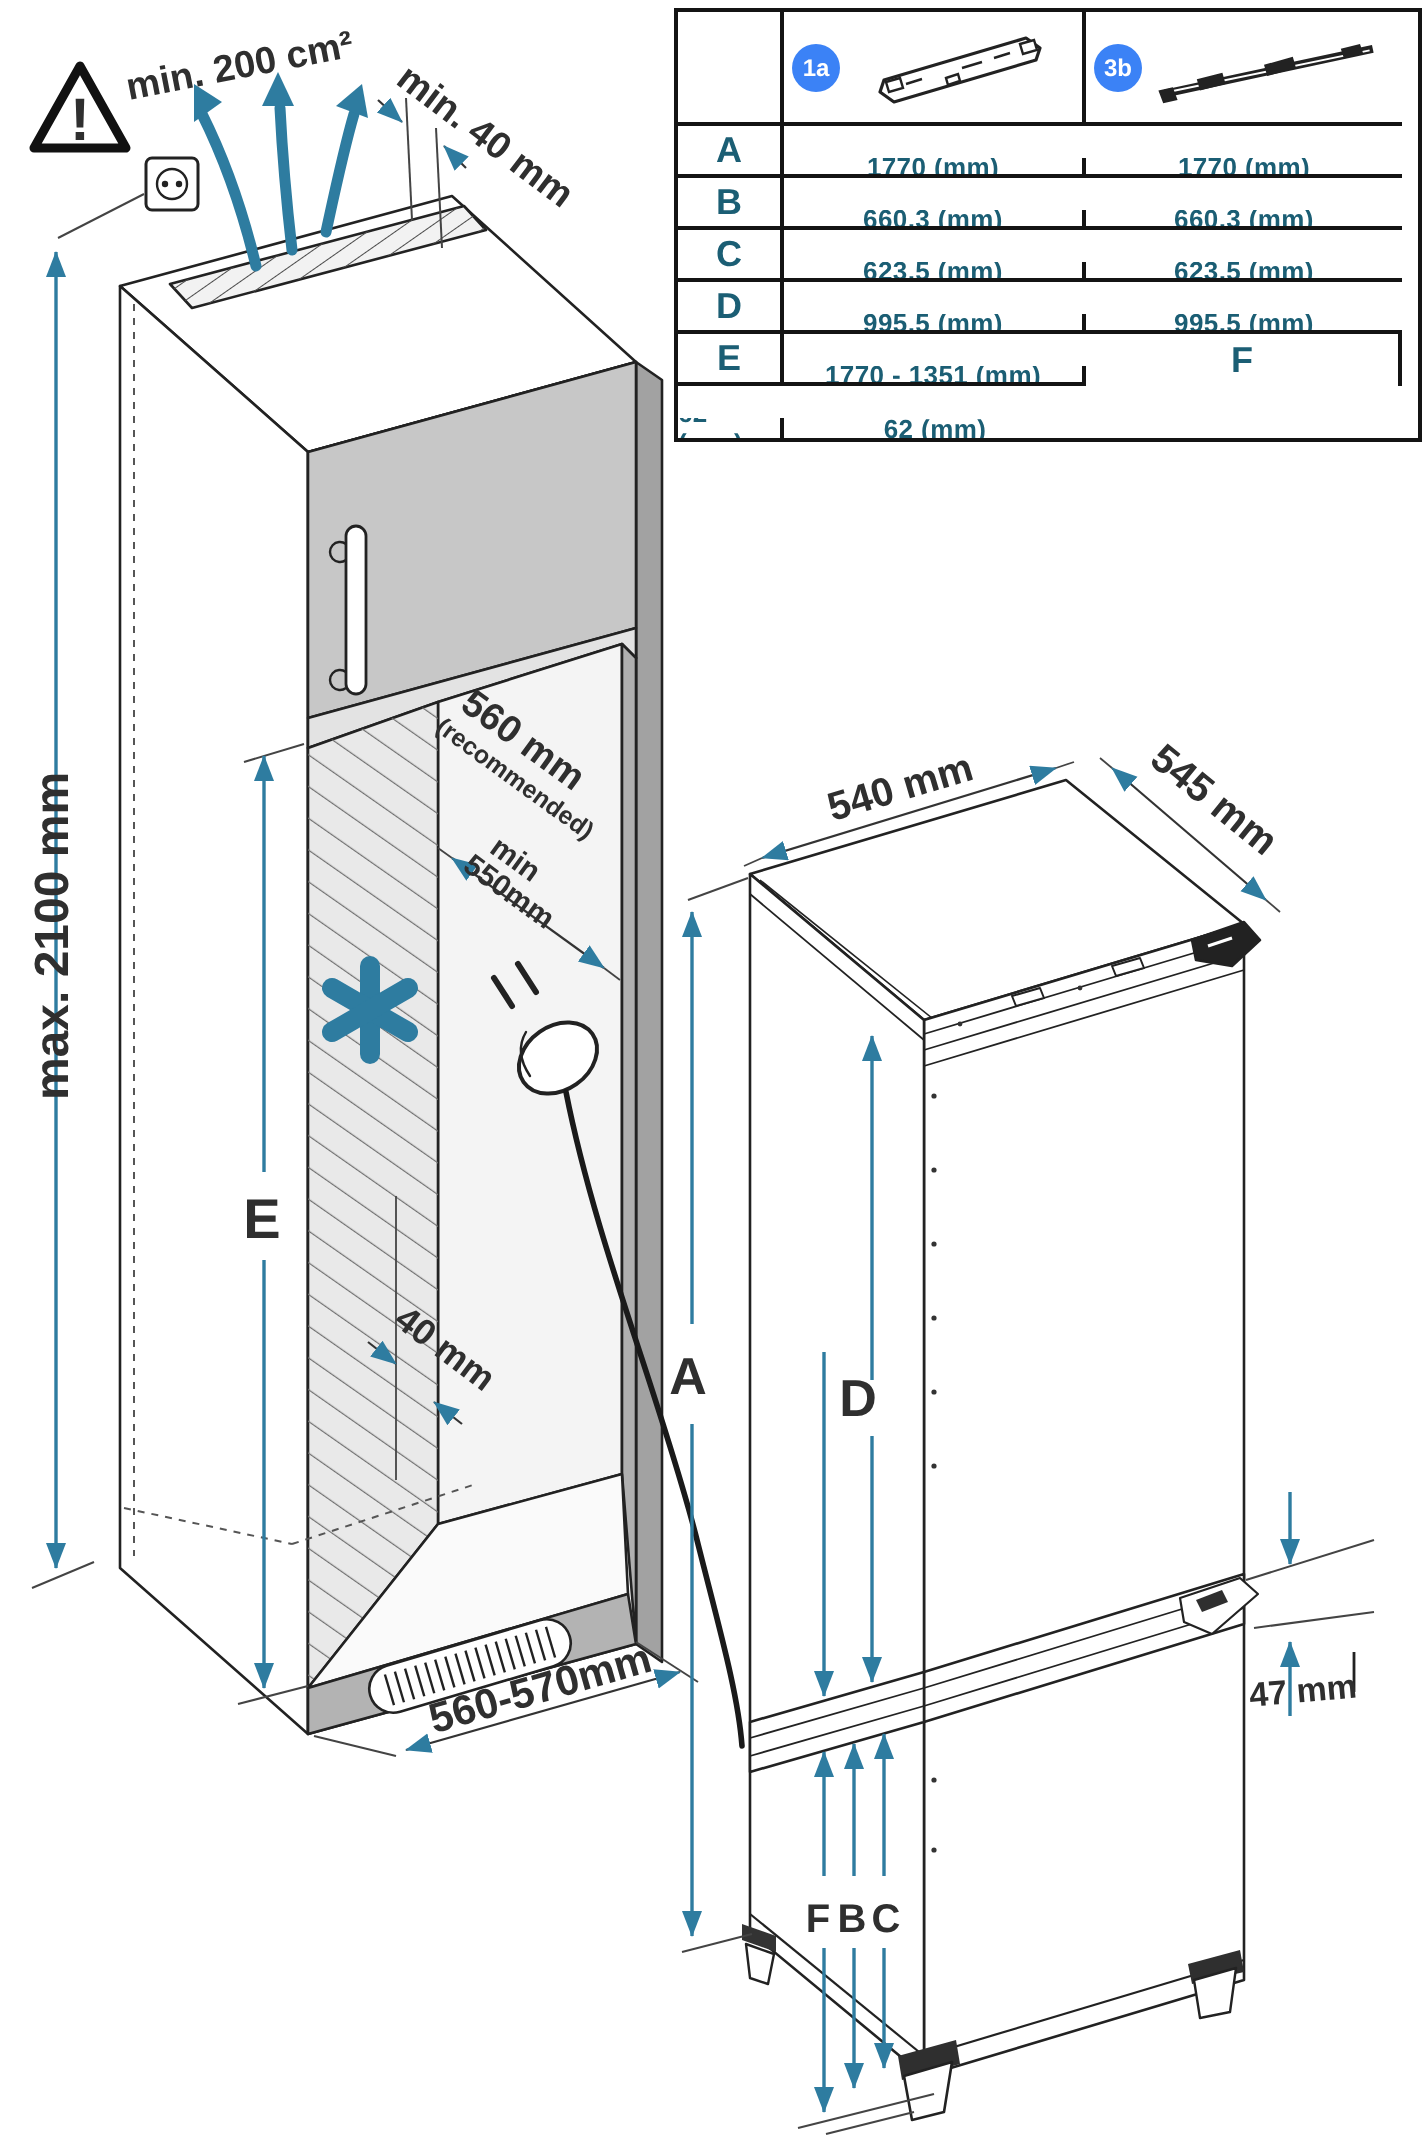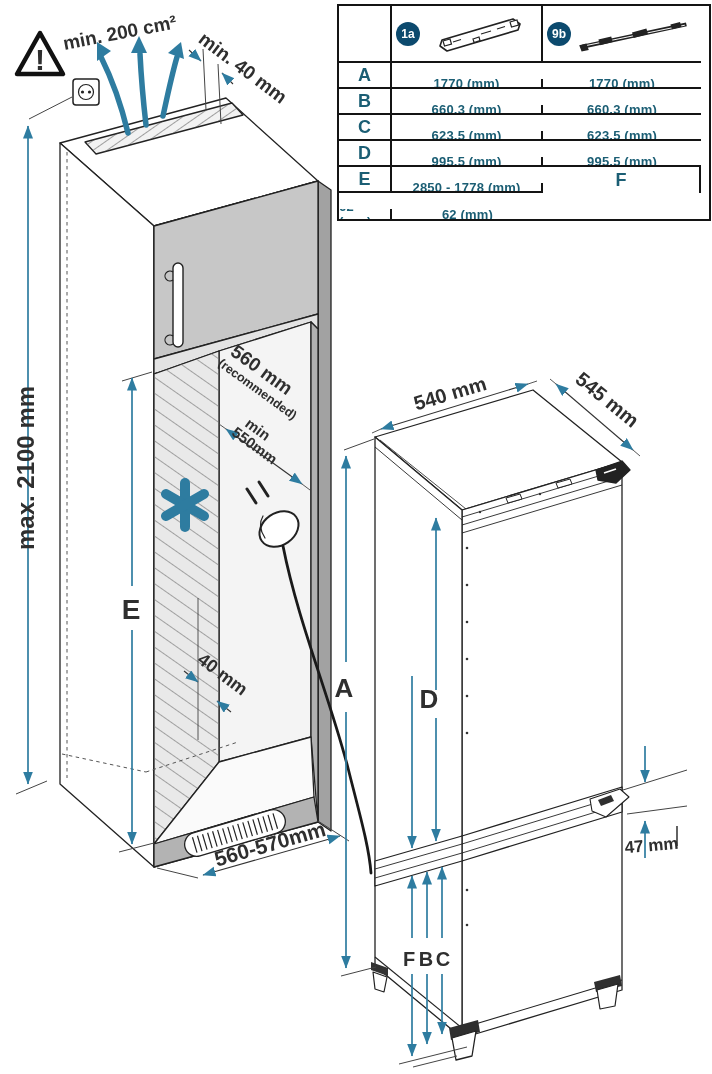--- a/index.html
+++ b/index.html
@@ -12,21 +12,21 @@
   .spec-table{position:absolute;left:337px;top:4px;width:370px;
     display:grid;grid-template-columns:53px 151px 158px;grid-template-rows:57px repeat(6,26px);
     border:2px solid #141414;background:#fff;}
   .td{border-bottom:2px solid #141414;display:flex;align-items:center;justify-content:center;
       color:#1b5e74;font-weight:bold;overflow:hidden;}
   .c1,.c2{border-right:2px solid #141414;}
   .rlast{border-bottom:none;}
   .td.lbl{font-size:18px;}
   .td.val{font-size:13px;letter-spacing:.2px;margin-top:16px;}
   .td.head{justify-content:flex-start;padding:4px;gap:4px;}
-  .badge{flex:0 0 auto;width:24px;height:24px;border-radius:50%;background:#0c4a6e;color:#fff;
+  .badge{flex:0 0 auto;width:24px;height:24px;border-radius:50%;background:#3b82f6;color:#fff;
          font-size:12px;font-weight:bold;display:flex;align-items:center;justify-content:center;}
   .part-icon{flex:1 1 auto;display:flex;align-items:center;justify-content:center;}
 </style>
 </head>
 <body>
 
 <div class="stage">
 
 <svg class="art" width="712" height="1074" viewBox="0 0 712 1074">
   <defs>
@@ -273,21 +273,21 @@
     <span class="badge">1a</span>
     <span class="part-icon">
       <svg width="96" height="42" viewBox="0 0 96 42">
         <path d="M7,33 L9,27 L80,6 L87,11 L85,17 L14,38 Z" fill="#fff" stroke="#222" stroke-width="1.6" stroke-linejoin="round"></path>
         <path d="M10,28 l7,-2 l1.5,5 l-7,2 Z M77,9 l7,-2 l1.5,5 l-7,2 Z M40,26 l6,-2 l1,3.5 l-6,2 Z" fill="#fff" stroke="#222" stroke-width="1.2"></path>
         <path d="M20,29 l8,-2.5 M48,21 l10,-3 M64,16 l8,-2.5" stroke="#222" stroke-width="1.2" fill="none"></path>
       </svg>
     </span>
   </div>
   <div class="td c3 head">
-    <span class="badge">9b</span>
+    <span class="badge">3b</span>
     <span class="part-icon">
       <svg width="120" height="40" viewBox="0 0 150 40">
         <path d="M8,36 L138,8" stroke="#222" stroke-width="5" fill="none"></path>
         <path d="M10,35 L136,9" stroke="#fff" stroke-width="1.2" fill="none"></path>
         <path d="M4,34 l9,-2 l3,8 l-9,2 Z M28,27 l16,-4 l2,7 l-16,4 Z M70,18 l18,-5 l2,7 l-18,5 Z M118,8 l12,-3 l2,6 l-12,3 Z" fill="#222"></path>
       </svg>
     </span>
   </div>
 
   <div class="td c1 lbl">A</div>
@@ -300,20 +300,20 @@
 
   <div class="td c1 lbl">C</div>
   <div class="td c2 val">623,5 (mm)</div>
   <div class="td c3 val">623,5 (mm)</div>
 
   <div class="td c1 lbl">D</div>
   <div class="td c2 val">995,5 (mm)</div>
   <div class="td c3 val">995,5 (mm)</div>
 
   <div class="td c1 lbl">E</div>
-  <div class="td c2 val">2850 - 1778 (mm)</div>
+  <div class="td c2 val">1770 - 1351 (mm)</div>
 
   <div class="td c1 lbl rlast">F</div>
   <div class="td c2 val rlast">62 (mm)</div>
   <div class="td c3 val rlast">62 (mm)</div>
 </div>
 
 </div>
 
 </body></html>

